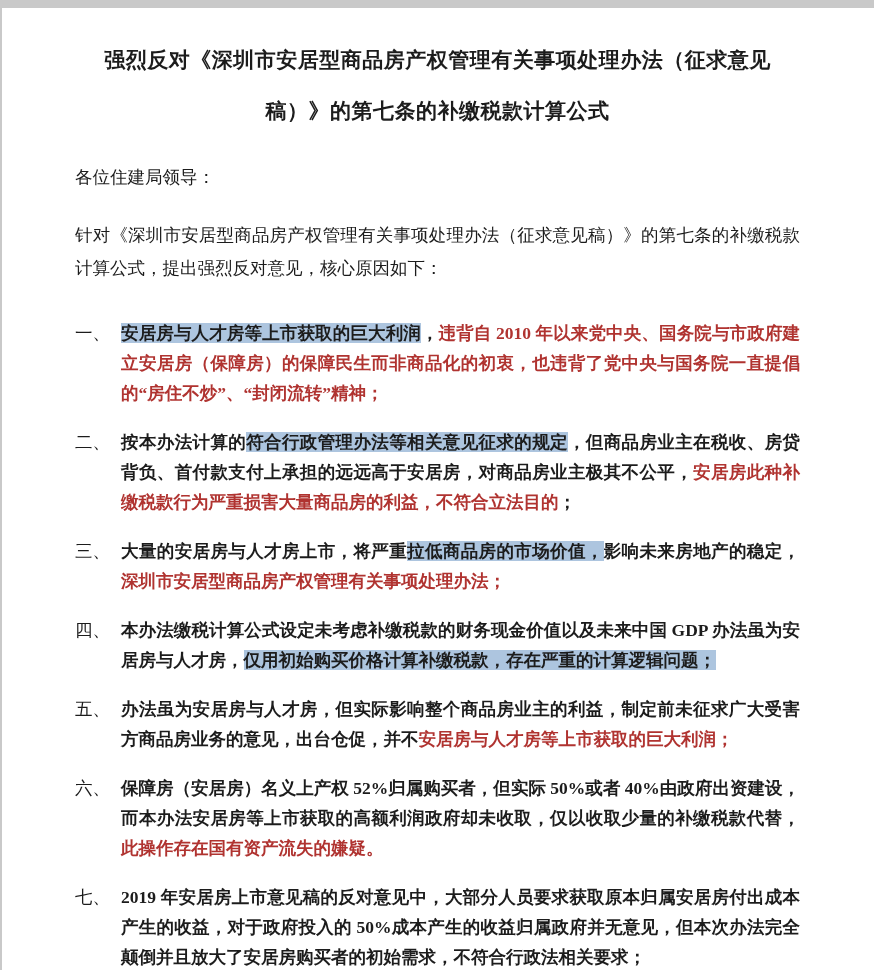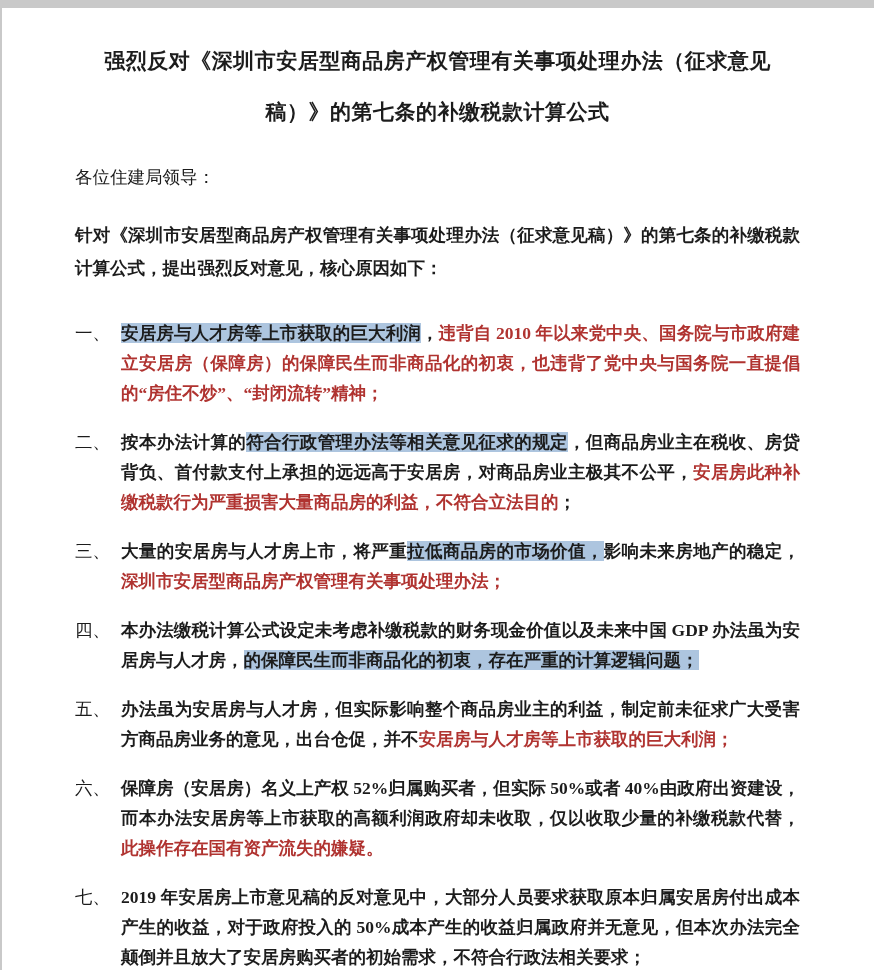--- a/index.html
+++ b/index.html
@@ -31,29 +31,30 @@
     box-sizing:border-box;
   }
   .doc-title{
     font-size:21px;
     font-weight:bold;
     line-height:51px;
     text-align:center;
     letter-spacing:0.5px;
     margin:0 auto 24px auto;
     max-width:700px;
+    font-family:Liberation Mono, monospace;
   }
   .salutation{
     font-size:17.5px;
     line-height:30px;
     margin:8px 0 27px 0;
   }
   .intro{
     font-size:17.5px;
-    font-weight:bold;
+    font-weight:normal;
     line-height:33px;
     margin:0 0 33px 0;
     text-align:justify;
   }
   .reason-item{
     display:flex;
     font-size:17.5px;
     line-height:30px;
     margin-bottom:19px;
   }
@@ -87,21 +88,21 @@
       <div class="reason-item">
         <span class="item-num">二、</span>
         <span class="item-body"><span>按本办法计算的</span><span class="run-hl">符合行政管理办法等相关意见征求的规定</span><span>，但商品房业主在税收、房贷背负、首付款支付上承担的远远高于安居房，对商品房业主极其不公平，</span><span class="run-red">安居房此种补缴税款行为严重损害大量商品房的利益，不符合立法目的</span><span>；</span></span>
       </div>
       <div class="reason-item">
         <span class="item-num">三、</span>
         <span class="item-body"><span>大量的安居房与人才房上市，将严重</span><span class="run-hl">拉低商品房的市场价值，</span><span>影响未来房地产的稳定，</span><span class="run-red">深圳市安居型商品房产权管理有关事项处理办法；</span></span>
       </div>
       <div class="reason-item">
         <span class="item-num">四、</span>
-        <span class="item-body"><span>本办法缴税计算公式设定未考虑补缴税款的财务现金价值以及未来中国 GDP 办法虽为安居房与人才房，</span><span class="run-hl">的保障民生而非商品化的初衷，存在严重的计算逻辑问题；</span></span>
+        <span class="item-body"><span>本办法缴税计算公式设定未考虑补缴税款的财务现金价值以及未来中国 GDP 办法虽为安居房与人才房，</span><span class="run-hl">仅用初始购买价格计算补缴税款，存在严重的计算逻辑问题；</span></span>
       </div>
       <div class="reason-item">
         <span class="item-num">五、</span>
         <span class="item-body"><span>办法虽为安居房与人才房，但实际影响整个商品房业主的利益，制定前未征求广大受害方商品房业务的意见，出台仓促，并不</span><span class="run-red">安居房与人才房等上市获取的巨大利润；</span></span>
       </div>
       <div class="reason-item">
         <span class="item-num">六、</span>
         <span class="item-body"><span>保障房（安居房）名义上产权 52%归属购买者，但实际 50%或者 40%由政府出资建设，而本办法安居房等上市获取的高额利润政府却未收取，仅以收取少量的补缴税款代替，</span><span class="run-red">此操作存在国有资产流失的嫌疑。</span></span>
       </div>
       <div class="reason-item">

